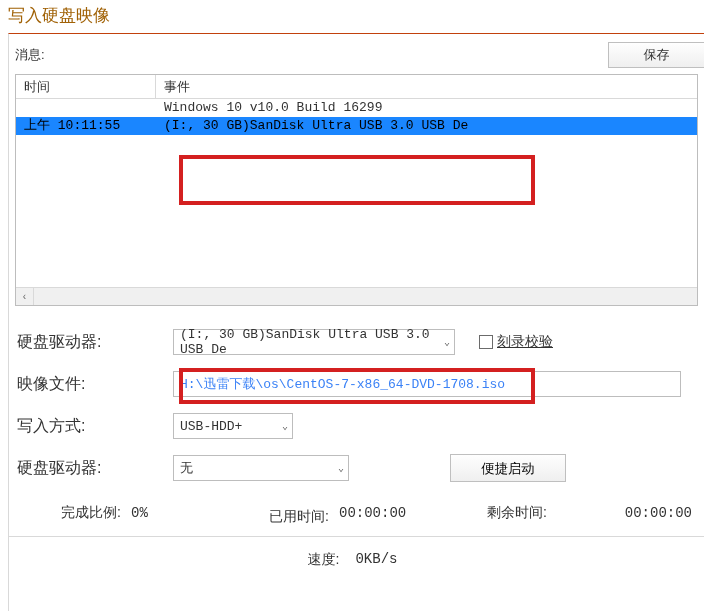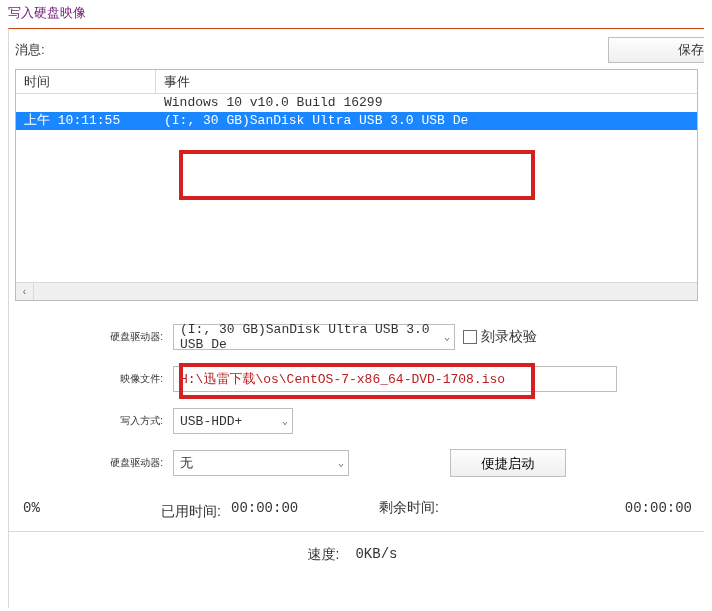--- a/index.html
+++ b/index.html
@@ -9,22 +9,22 @@
     font-size: 13px;
     color: #333;
     background: #fff;
     width: 712px;
     height: 611px;
     overflow: hidden;
   }
   .window { width: 712px; height: 611px; background: #fff; }
   .title {
     padding: 4px 8px 6px 8px;
-    font-size: 13px;
-    color: #701a75;
+    font-size: 17px;
+    color: #a16207;
   }
   .inner {
     margin: 0 8px 0 8px;
     border-top: 1px solid #c2410c;
     border-left: 1px solid #d9d9d9;
     border-right: none;
     padding: 8px 0 0 0;
     height: 580px;
     position: relative;
   }
@@ -33,21 +33,21 @@
     align-items: center;
     padding: 0 0 6px 6px;
   }
   .info-row .lbl { flex: 1; }
   .save-btn {
     width: 96px;
     height: 26px;
     border: 1px solid #bfbfbf;
     border-right: none;
     background: linear-gradient(#fefefe,#efefef);
-    text-align: right;
+    text-align: center;
     line-height: 24px;
     cursor: pointer;
     margin-right: 0;
   }
 
   .grid-wrap {
     margin: 0 6px 0 6px;
     border: 1px solid #bdbdbd;
     height: 232px;
     position: relative;
@@ -73,21 +73,21 @@
     font-family: "Courier New", monospace;
     font-size: 13px;
   }
   .grow {
     display: flex;
     height: 18px;
     line-height: 18px;
   }
   .grow .c1 { width: 140px; padding-left: 8px; white-space: nowrap; overflow: hidden; }
   .grow .c2 { flex: 1; padding-left: 8px; white-space: nowrap; overflow: hidden; }
-  .grow.sel { background: #1a86ff; color: #ffffff; }
+  .grow.sel { background: #1a86ff; color: #000000; }
   .grid-scroll {
     height: 18px;
     border-top: 1px solid #d9d9d9;
     background: #f0f0f0;
     display: flex;
     align-items: center;
   }
   .grid-scroll .lar {
     width: 18px; height: 17px; border-right: 1px solid #d9d9d9;
     display:flex; align-items:center; justify-content:center;
@@ -108,23 +108,22 @@
     margin: 18px 8px 0 8px;
   }
   .frow {
     display: flex;
     align-items: center;
     min-height: 36px;
     margin-bottom: 6px;
   }
   .flabel {
     width: 156px;
-    text-align: right;
     padding-right: 10px;
-    font-size: 10px;
+    font-size: 16px;
   }
   .combo, .tinput {
     height: 26px;
     border: 1px solid #bdbdbd;
     background: #fff;
     display: flex;
     align-items: center;
     position: relative;
     font-family: "Courier New", monospace;
     font-size: 13px;
@@ -132,28 +131,29 @@
     cursor: pointer;
   }
   .combo .chev {
     position: absolute;
     right: 4px; top: 50%; transform: translateY(-50%);
     font-size: 10px; color: #555;
   }
   .combo.drive { width: 282px; }
   .combo.method { width: 120px; }
   .combo.hide { width: 176px; }
-  .tinput.image { width: 444px; color: #b91c1c; cursor: text; }
+  .tinput.image { width: 508px; color: #3b82f6; cursor: text; }
 
   .ck {
     display: inline-flex;
     align-items: center;
-    margin-left: 8px;
+    margin-left: 24px;
     font-size: 14px;
     cursor: pointer;
+    text-decoration: underline;
   }
   .ck .box {
     width: 14px; height: 14px; border: 1px solid #6b6b6b; margin-right: 4px; background:#fff;
   }
 
   .qboot {
     width: 116px; height: 28px;
     border: 1px solid #bfbfbf;
     background: linear-gradient(#fefefe,#efefef);
     text-align:center; line-height:26px; cursor:pointer;
@@ -252,20 +252,21 @@
         <div class="combo hide">
           <span>无</span>
           <span class="chev">⌄</span>
         </div>
         <button class="qboot" style="margin-left: 101px;">便捷启动</button>
       </div>
 
     </div>
 
     <div class="progress-row">
+      <div class="seg-l">完成比例:</div>
       <div class="seg-v">0%</div>
       <div class="seg-tl">已用时间:</div>
       <div class="seg-tv">00:00:00</div>
       <div class="seg-rl">剩余时间:</div>
       <div class="seg-rv">00:00:00</div>
     </div>
 
     <div class="speed-row">
       <span>速度:</span>
       <span class="sv">0KB/s</span>

